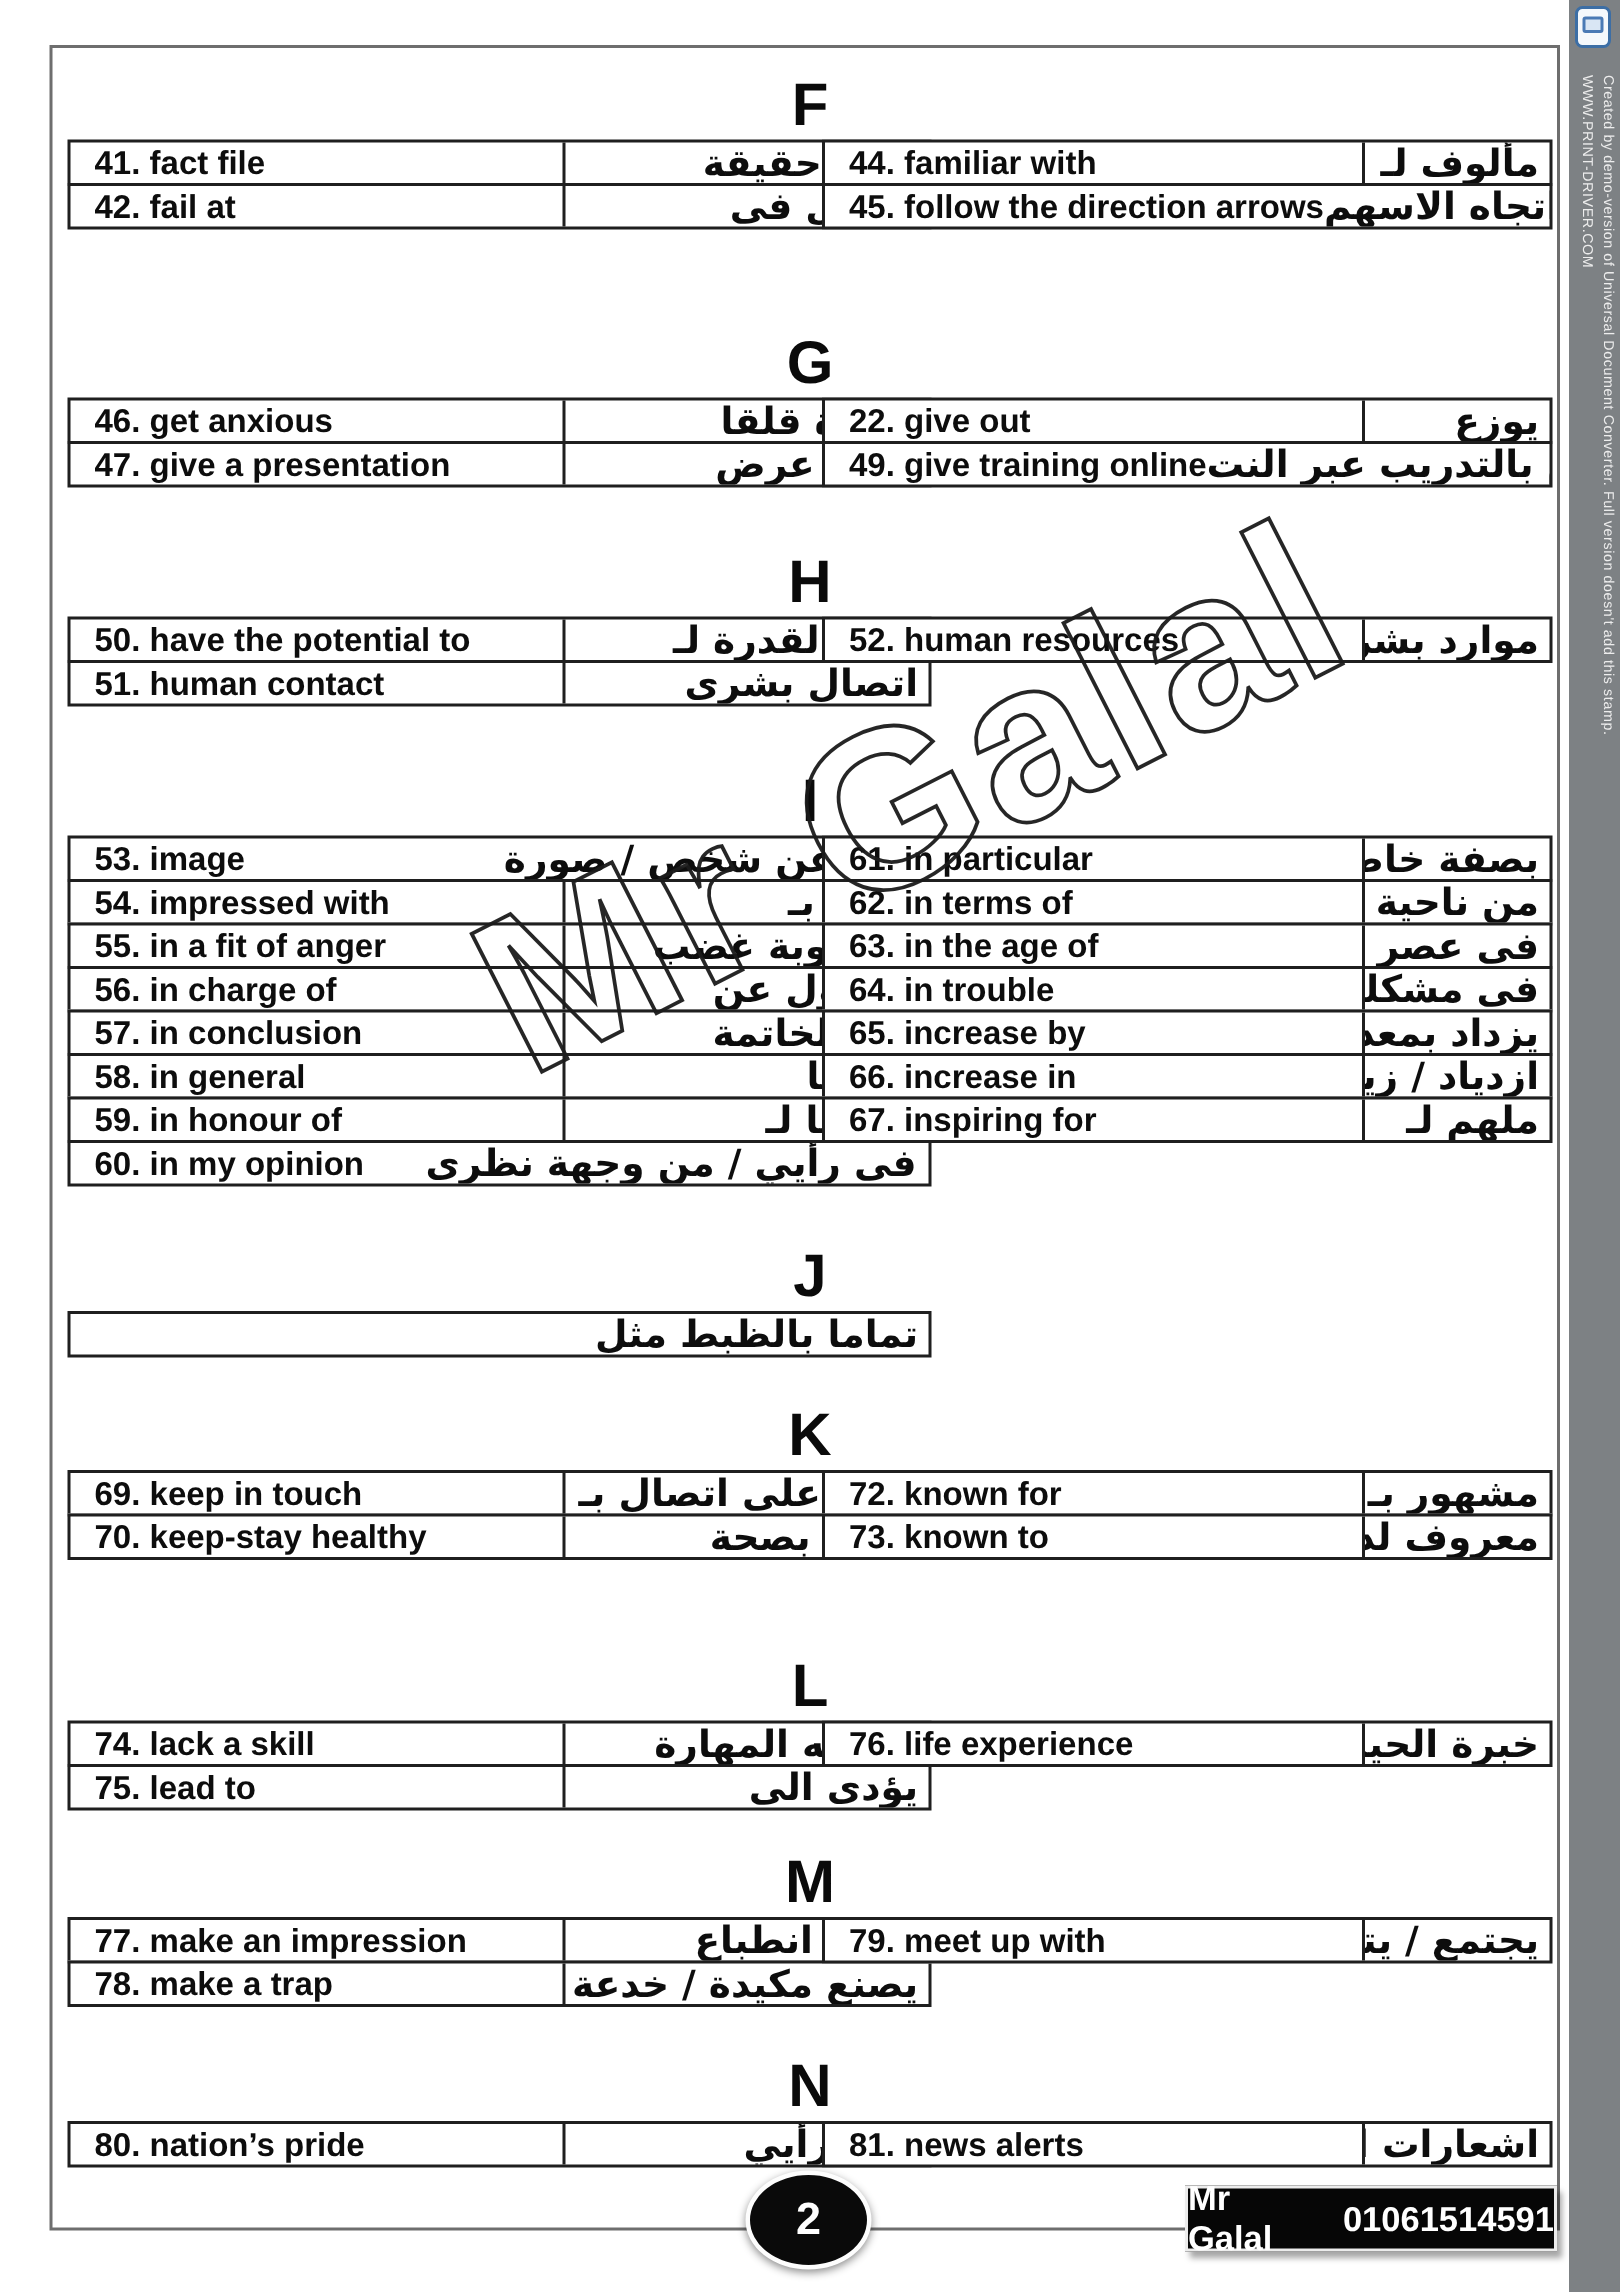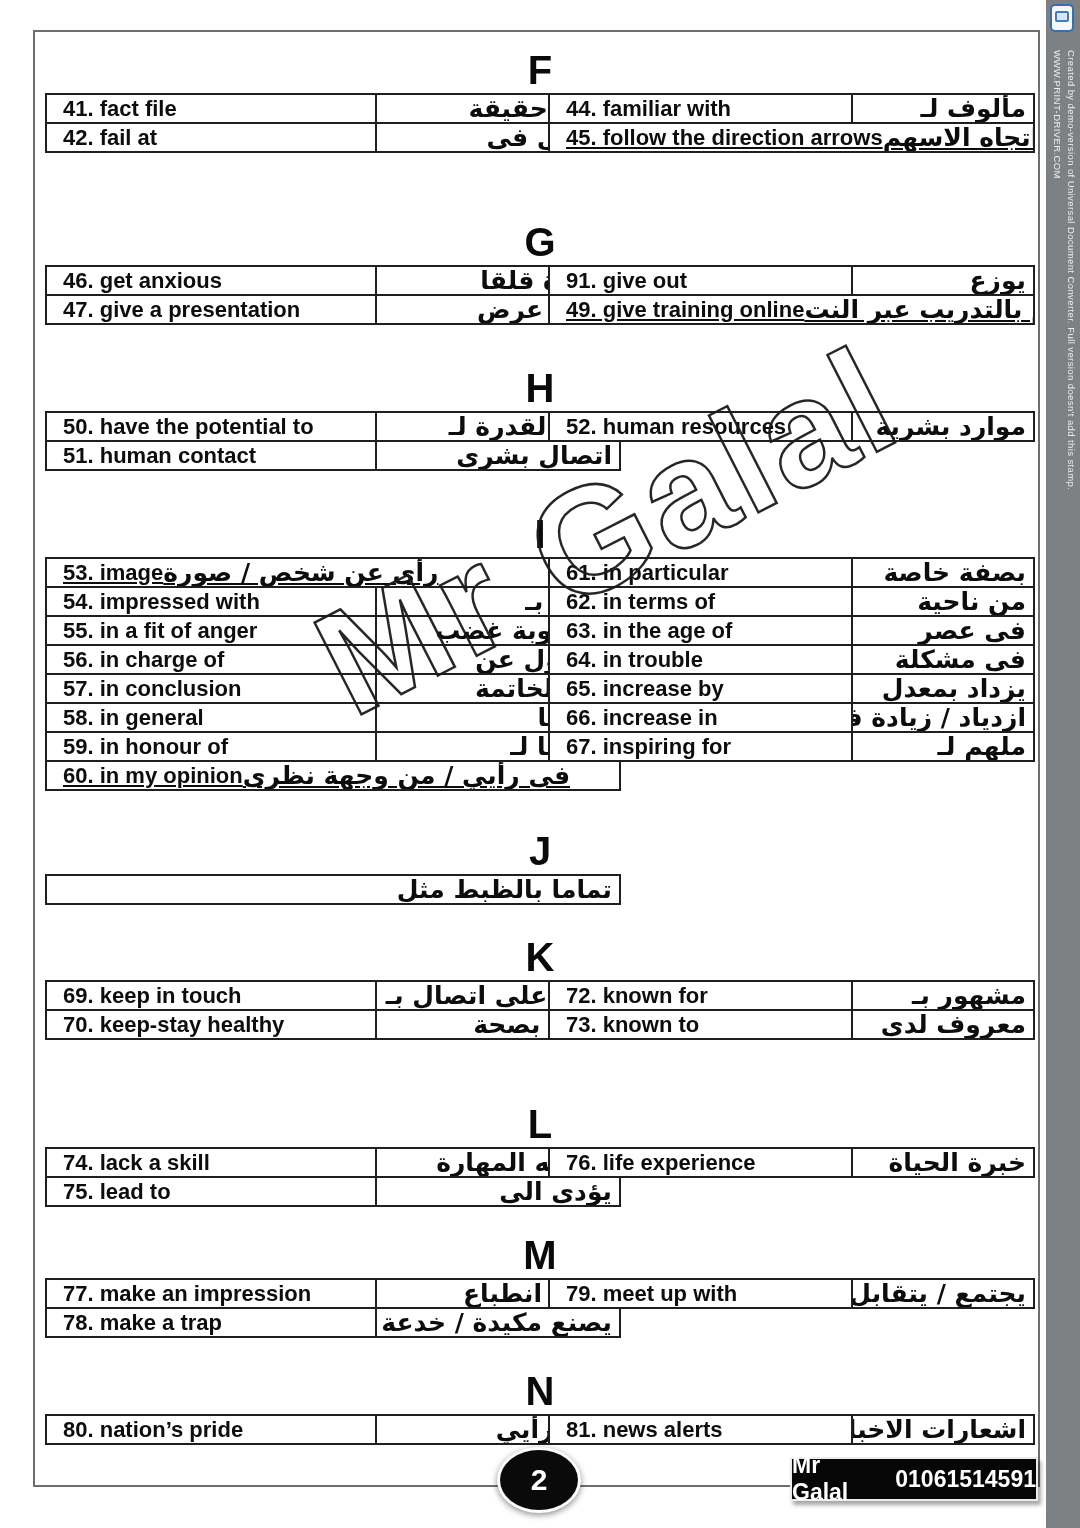--- a/index.html
+++ b/index.html
@@ -42,25 +42,25 @@
   .vtable.right{left:503px;width:487px;}
   .row{
     display:flex;height:31px;border:2px solid #1f1f1f;box-sizing:border-box;background:#fff;
   }
   .row + .row{margin-top:-2px;}
   .cell{box-sizing:border-box;}
   .cen{
     width:330px;border-right:2px solid #1f1f1f;display:flex;align-items:center;
     padding-left:16px;overflow:hidden;
   }
-  .vtable.right .cen{width:303px;}
+  .vtable.right .cen{width:360px;}
   .car{flex:1;display:flex;align-items:center;justify-content:flex-end;padding-right:7px;overflow:hidden;}
   .cme{
-    width:100%;display:flex;align-items:center;justify-content:flex-start;
-    padding:0 8px 0 16px;overflow:hidden;text-decoration:underline;
+    width:100%;display:flex;align-items:center;justify-content:space-between;
+    padding:0 8px 0 16px;overflow:hidden;
   }
   .en{font-weight:bold;font-size:22px;white-space:nowrap;}
   .ar{
     font-weight:bold;font-size:25px;white-space:nowrap;
     font-family:"DejaVu Sans",sans-serif;
   }
   
   .watermark{
     position:absolute;left:295px;top:445px;z-index:6;pointer-events:none;
     font-size:150px;font-weight:bold;white-space:nowrap;letter-spacing:4px;
@@ -145,21 +145,21 @@
             <span class="en">47. give a presentation</span>
           </div>
           <div class="cell car">
             <span class="ar" dir="rtl">يقدم عرض</span>
           </div>
         </div>
       </div>
       <div class="vtable right">
         <div class="row">
           <div class="cell cen">
-            <span class="en">91. give out</span>
+            <span class="en">22. give out</span>
           </div>
           <div class="cell car">
             <span class="ar" dir="rtl">يوزع</span>
           </div>
         </div>
         <div class="row">
           <div class="cell cme">
             <span class="en">49. give training online</span>
             <span class="ar" dir="rtl">يقوم بالتدريب عبر النت</span>
           </div>

